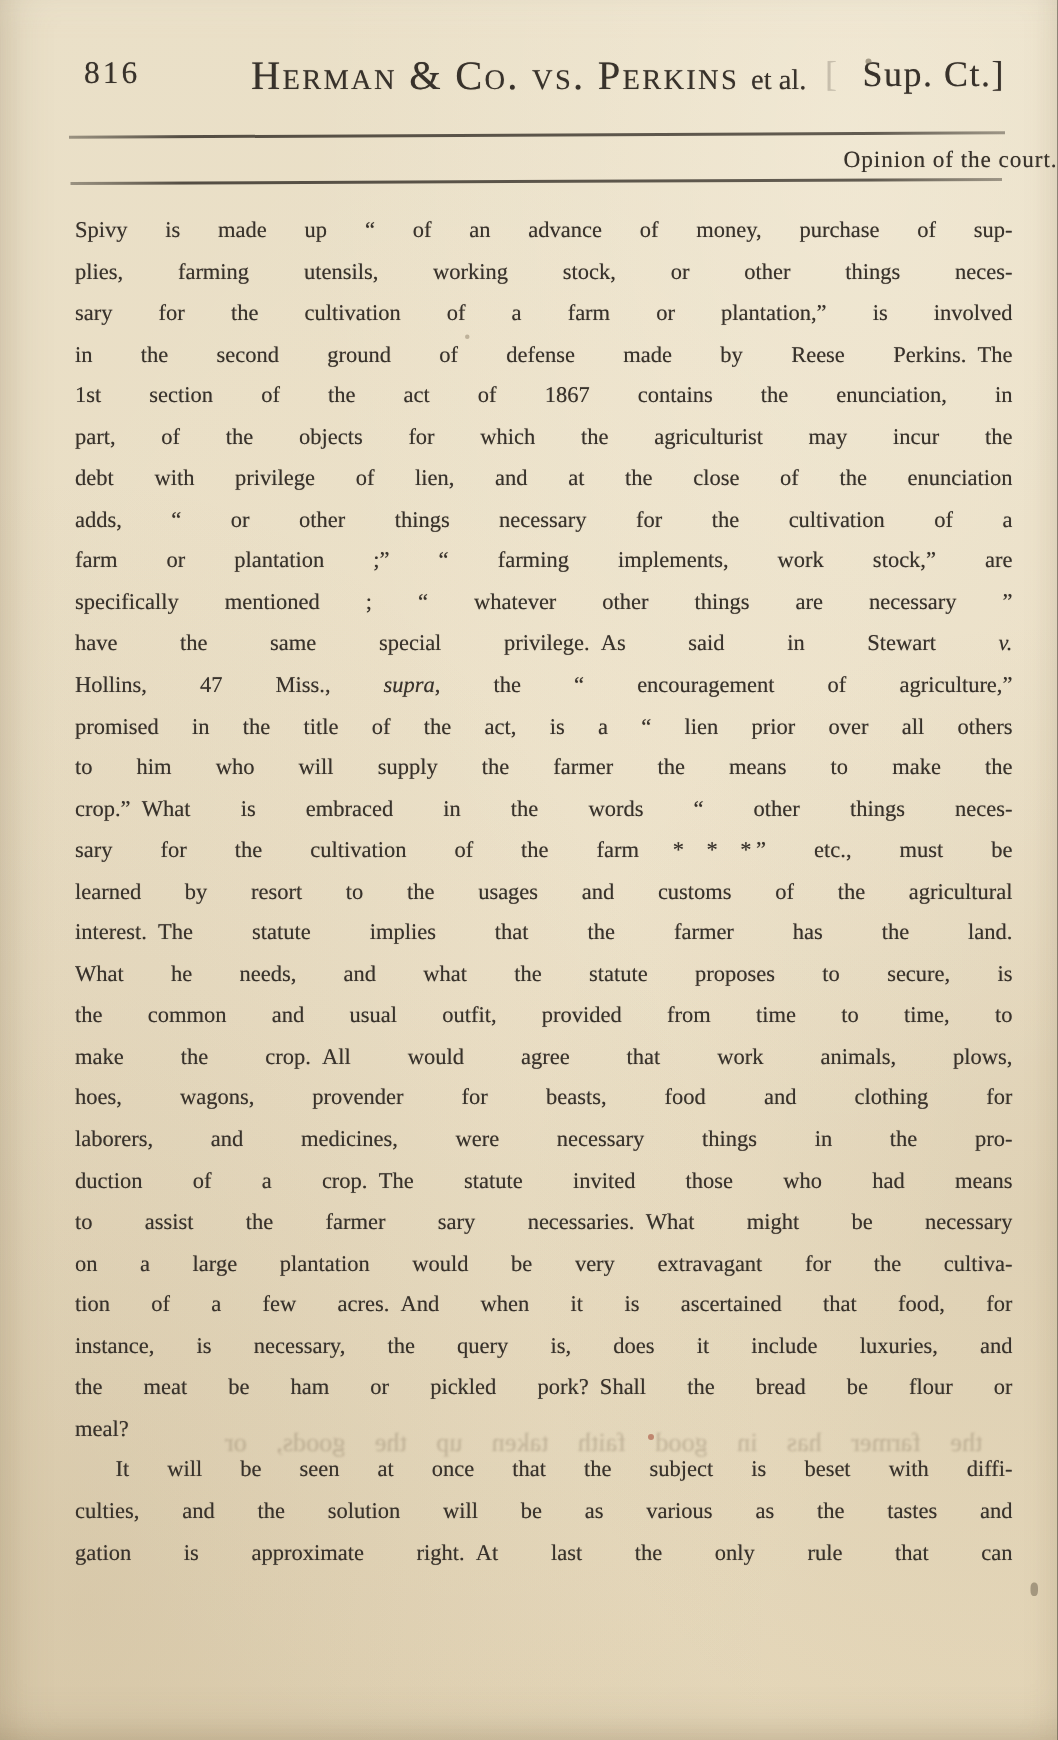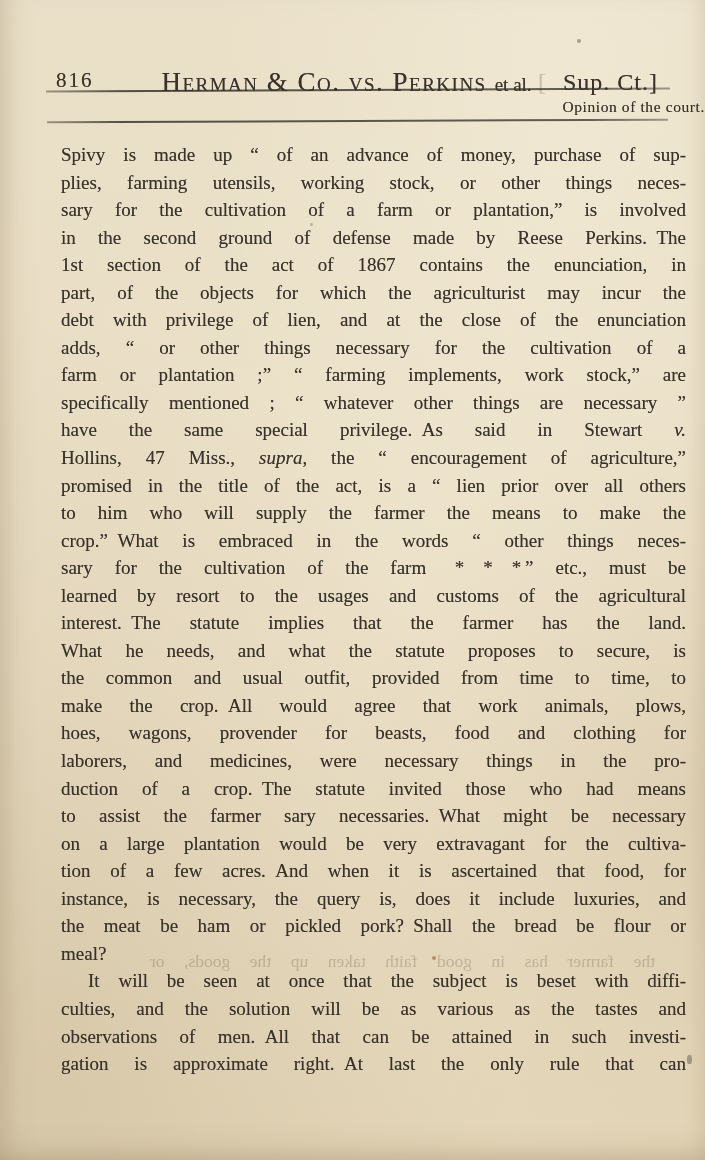--- a/index.html
+++ b/index.html
@@ -17,36 +17,36 @@
       radial-gradient(ellipse at 98% 70%, rgba(150,128,90,0.10), transparent 35%),
       linear-gradient(176deg,#eae0c8 0%, #e9ddc3 55%, #e4d6b8 100%);
     box-shadow:
       inset 22px 0 34px -22px rgba(120,100,66,.30),
       inset -14px 0 26px -18px rgba(120,100,66,.22),
       inset 0 -22px 32px -20px rgba(120,100,66,.30),
       inset 0 14px 26px -20px rgba(255,252,240,.5);
   }
   .page *{text-shadow:0 0 .5px rgba(56,50,43,.55);}
   
-  .header{position:absolute;top:33px;left:0;right:12px;height:34px;margin-top:32px;}
+  .header{position:absolute;top:33px;left:0;right:0;height:34px;}
   .pageno{position:absolute;left:56px;top:3px;font-size:21px;letter-spacing:2px;}
   .casetitle{position:absolute;left:50%;top:2px;transform:translateX(-50%);white-space:nowrap;}
   .case-main{font-variant:small-caps;font-size:27px;letter-spacing:1.5px;}
   .case-suffix{font-size:19px;margin-left:4px;}
   .court{position:absolute;right:35px;top:4px;font-size:24px;letter-spacing:1px;white-space:nowrap;}
   .bracket-ghost{opacity:.22;margin-right:16px;}
   .rule{position:absolute;height:2px;
     background:linear-gradient(90deg,rgba(58,52,44,.45),rgba(58,52,44,.85) 12%,rgba(58,52,44,.78) 86%,rgba(58,52,44,.45));}
   #rule1{top:89px;left:46px;width:624px;transform:rotate(-.28deg);}
   #rule2{top:120px;left:47px;width:621px;transform:rotate(-.24deg);}
   .running{position:absolute;top:98px;left:0;width:100%;text-align:right;
     font-size:15.5px;letter-spacing:.6px;}
   
-  .bodytext{position:absolute;top:141px;left:61px;width:625px;
-    font-size:19px;line-height:27.55px;word-spacing:1px;}
+  .bodytext{position:absolute;top:141px;left:50px;width:625px;
+    font-size:15px;line-height:27.55px;word-spacing:1px;}
   .line{height:27.55px;text-align:justify;text-align-last:justify;overflow:hidden;}
   .line.noju{text-align-last:left;}
   .line.indent{text-indent:27px;}
   .it{font-style:italic;}
   
   .ghost{position:absolute;top:951px;left:150px;width:505px;
     transform:scaleX(-1);color:rgba(108,94,68,.30);filter:blur(.6px);
     font-size:17.5px;text-align:justify;text-align-last:justify;
     pointer-events:none;text-shadow:none;}
   
@@ -102,21 +102,20 @@
       <div class="line">laborers, and medicines, were necessary things in the pro-</div>
       <div class="line">duction of a crop. The statute invited those who had means</div>
       <div class="line">to assist the farmer sary necessaries. What might be necessary</div>
       <div class="line">on a large plantation would be very extravagant for the cultiva-</div>
       <div class="line">tion of a few acres. And when it is ascertained that food, for</div>
       <div class="line">instance, is necessary, the query is, does it include luxuries, and</div>
       <div class="line">the meat be ham or pickled pork? Shall the bread be flour or</div>
       <div class="line noju">meal?</div>
       <div class="line indent">It will be seen at once that the subject is beset with diffi-</div>
       <div class="line">culties, and the solution will be as various as the tastes and</div>
-      <div class="line">observations of men. All that can be attained in such investi-</div>
       <div class="line">gation is approximate right. At last the only rule that can</div>
     </div>
 
   <div class="ghost">the farmer has in good faith taken up the goods, or</div>
 
   <div class="speck" id="speck1"></div>
   <div class="speck" id="speck2"></div>
   <div class="speck" id="speck3"></div>
   <div class="speck" id="speck4"></div>
 

